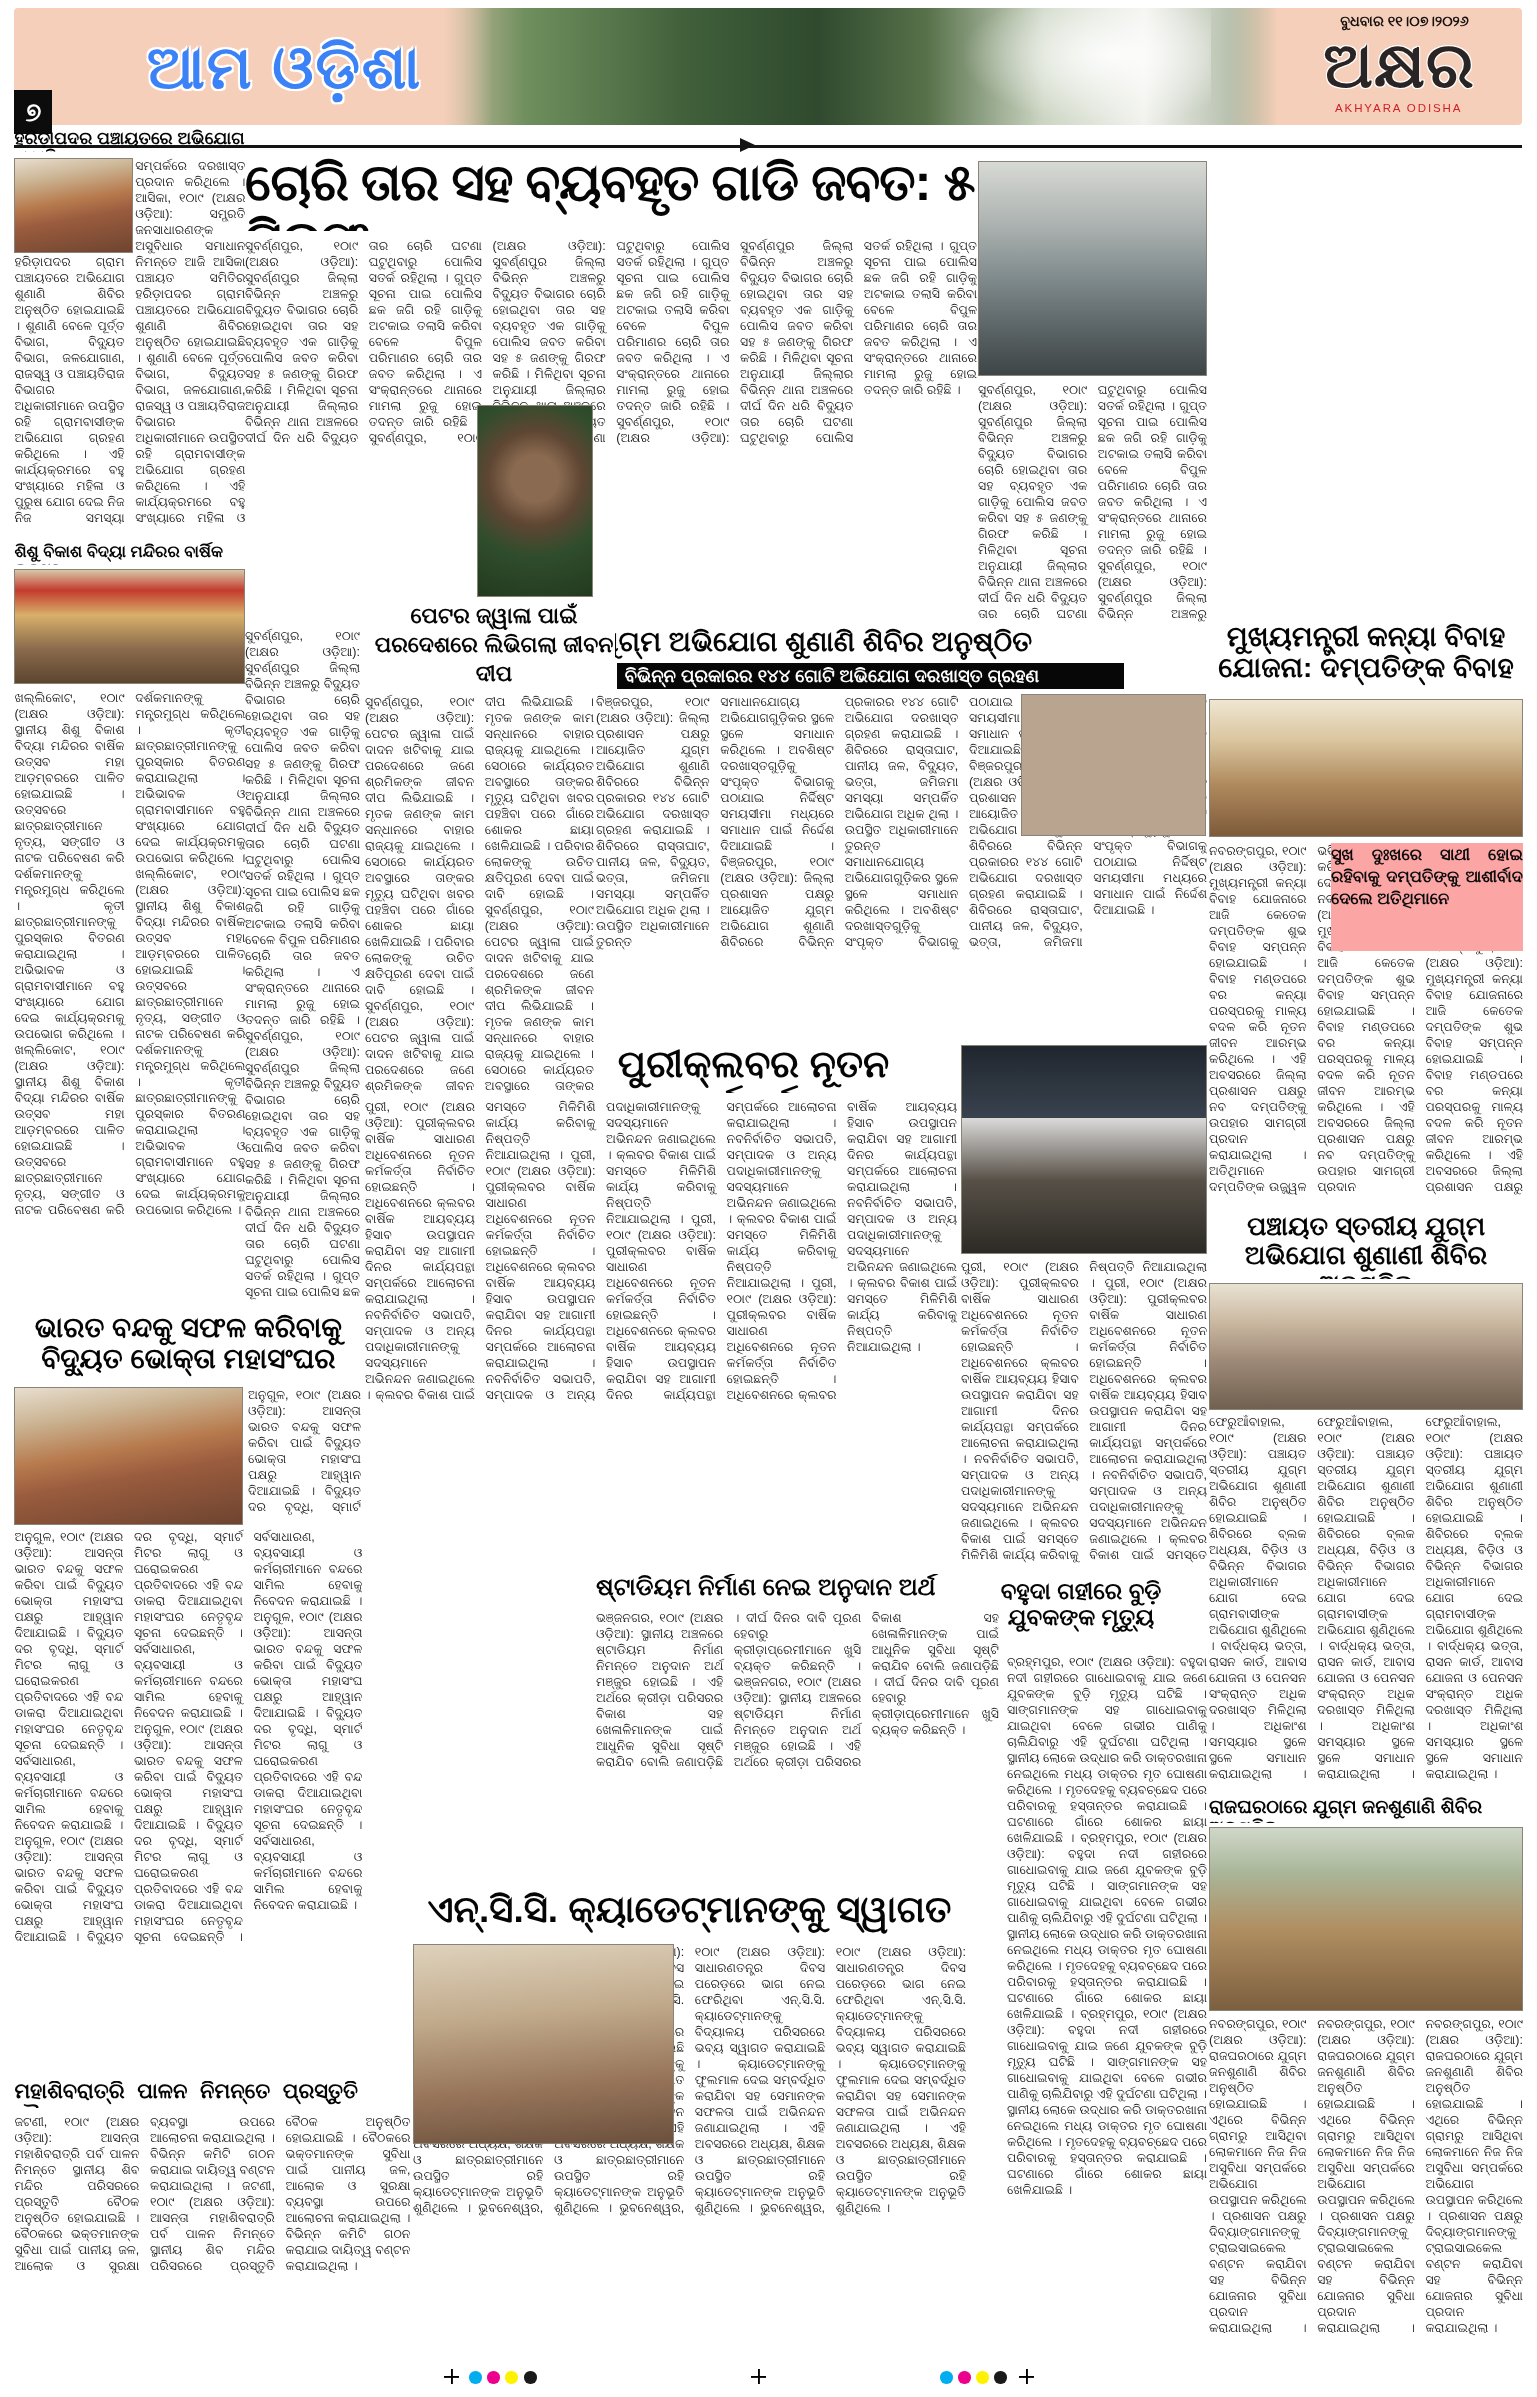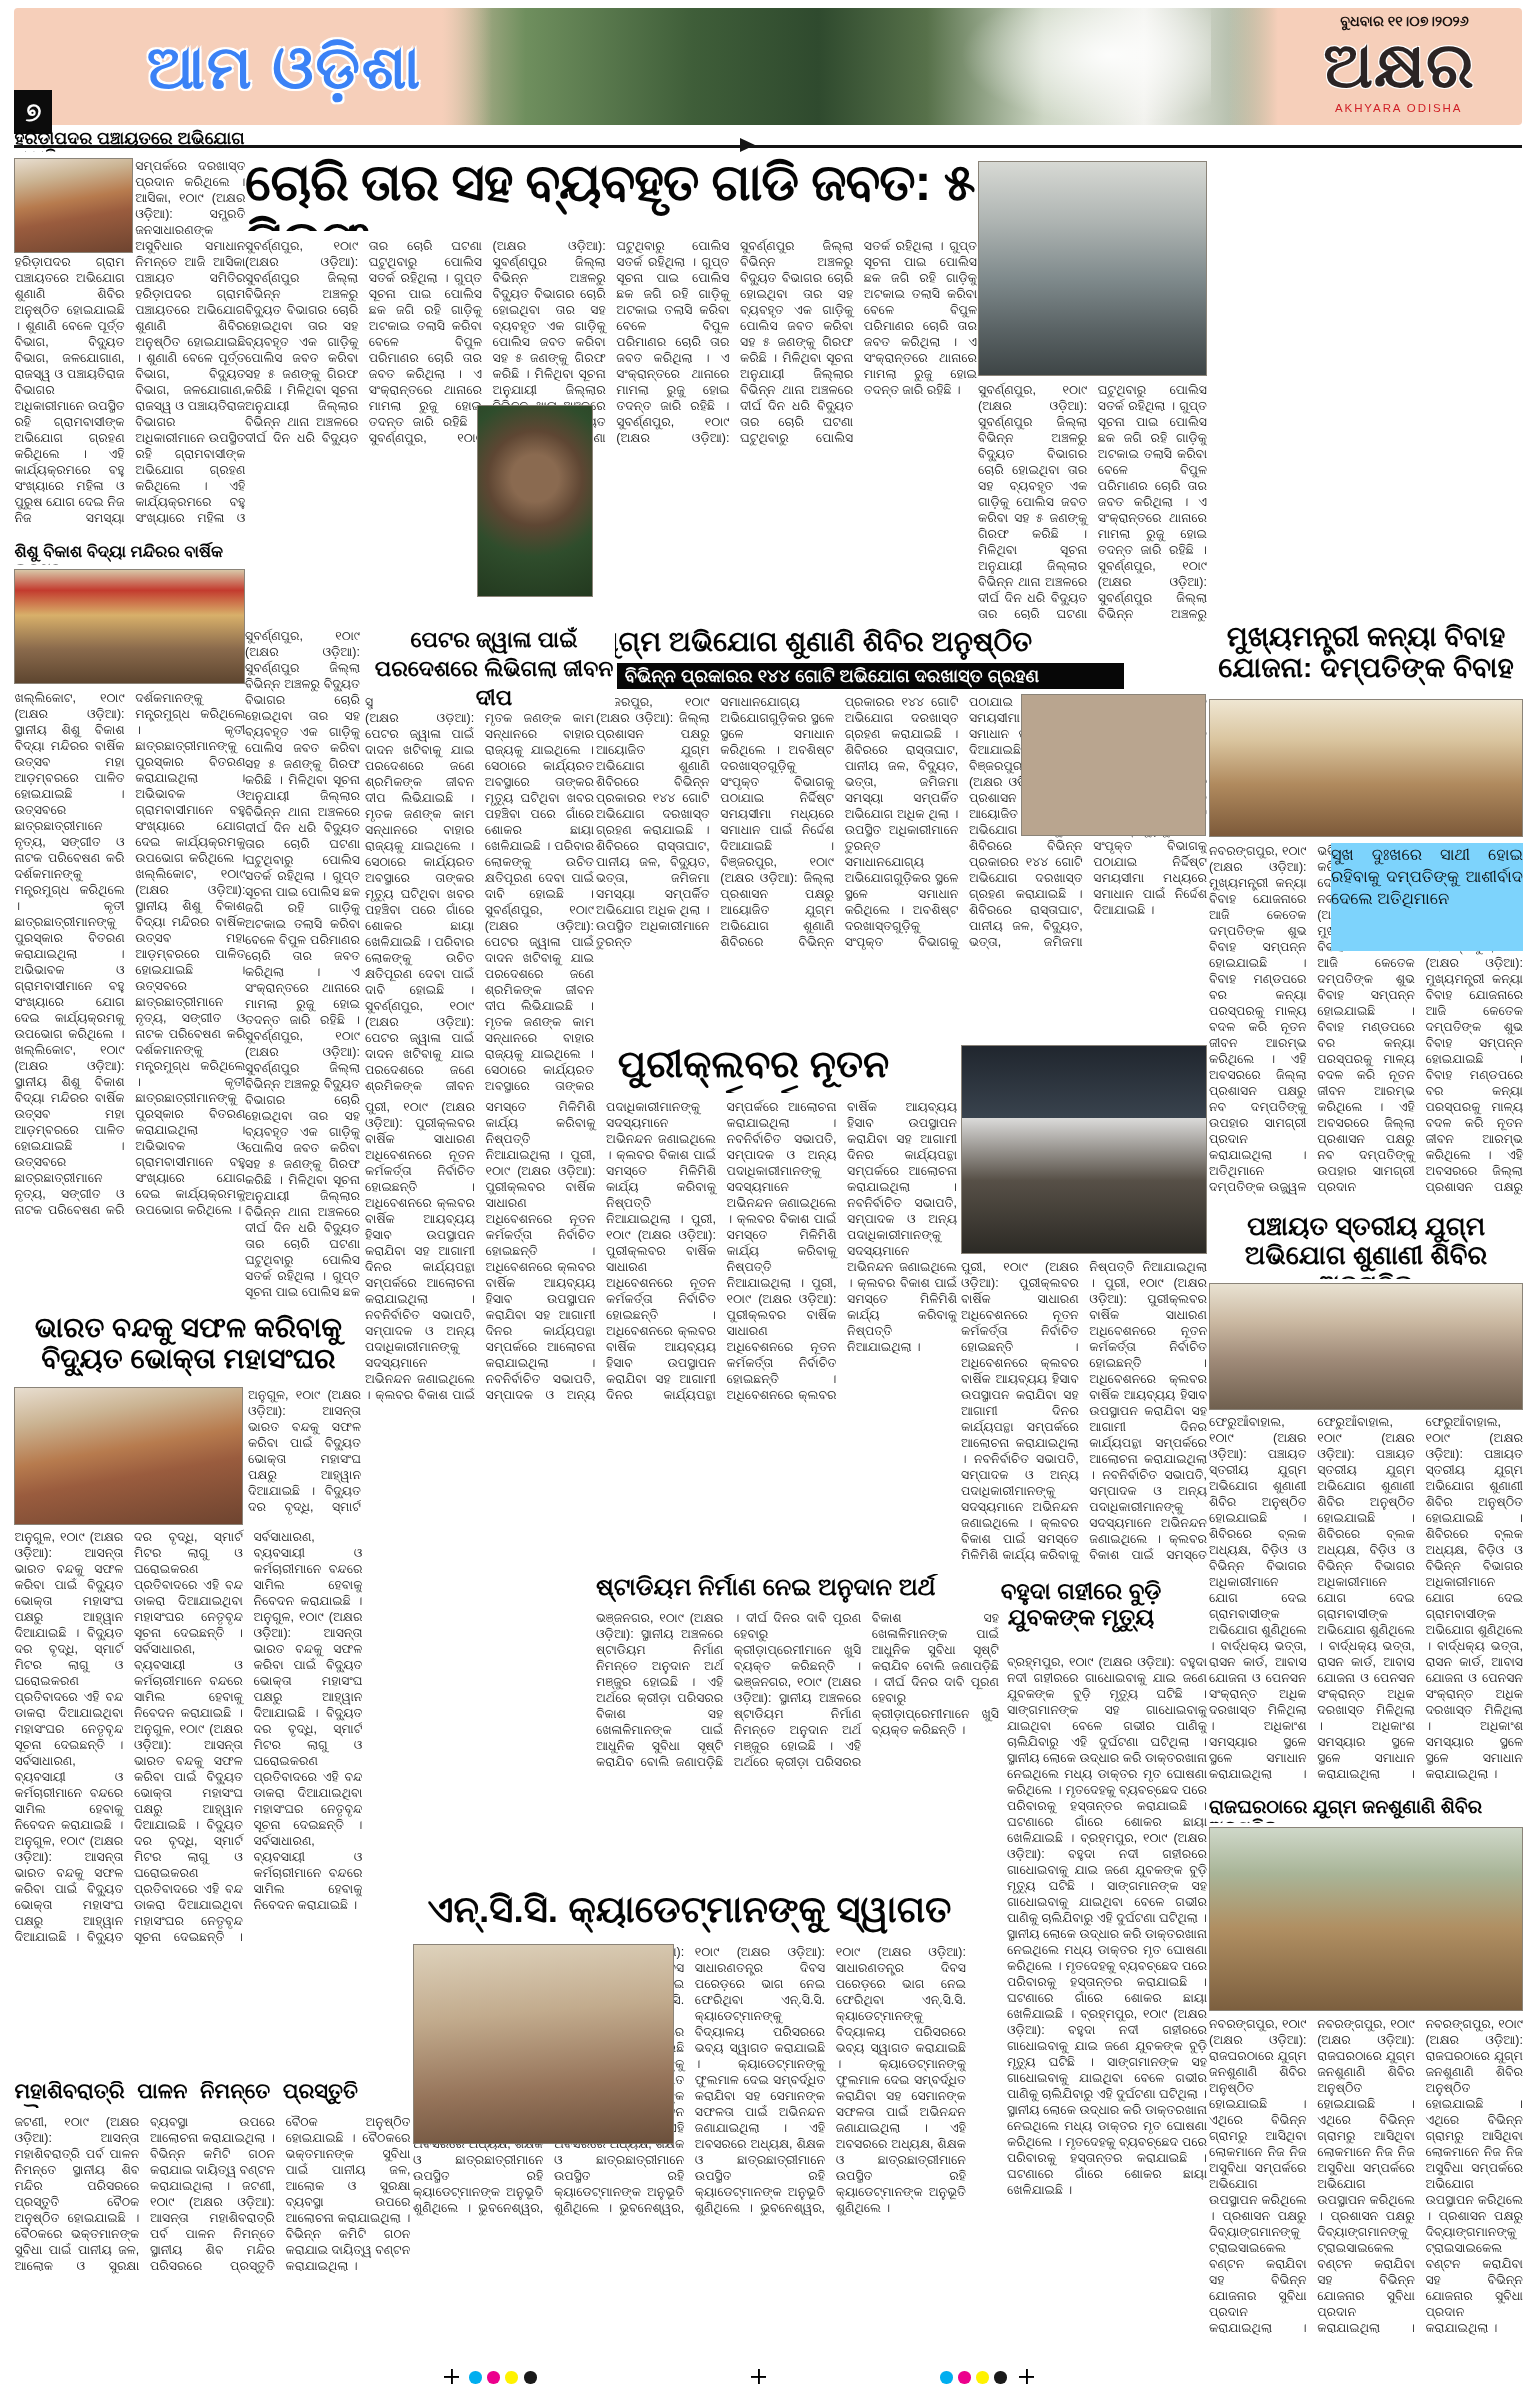--- a/index.html
+++ b/index.html
@@ -47,22 +47,22 @@
   
   .headline{position:absolute;font-weight:bold;color:#050505;line-height:1.12;overflow:hidden;}
   .hl-center{text-align:center;}
   .body-text{position:absolute;font-size:12.5px;line-height:16px;text-align:justify;color:#1c1c1c;
     overflow:hidden;column-gap:10.6px;z-index:1;}
   .cols-1{column-count:1}.cols-2{column-count:2}.cols-3{column-count:3}
   .cols-4{column-count:4}.cols-5{column-count:5}.cols-6{column-count:6}
   .subhead-bar{position:absolute;background:#070707;color:#ffffff;font-weight:bold;font-size:18px;
     line-height:26px;padding:0 7.7px;box-sizing:border-box;white-space:nowrap;overflow:hidden;z-index:6;}
   .caption-block{position:absolute;font-weight:bold;text-align:center;color:#060606;z-index:6;background:#fff;}
-  .lead-block{position:absolute;font-weight:normal;font-size:16.3px;line-height:22px;text-align:justify;
-    color:#0a0a0a;background:#7dd3fc;z-index:6;overflow:hidden;}
+  .lead-block{position:absolute;font-weight:bold;font-size:16.3px;line-height:22px;text-align:justify;
+    color:#0a0a0a;background:#fca5a5;z-index:6;overflow:hidden;}
   
   .reg-dot{position:absolute;width:12.5px;height:12.5px;border-radius:50%;z-index:8;}
   .reg-cross{position:absolute;width:15.4px;height:15.4px;z-index:8;
     background:linear-gradient(#000,#000) center/15.4px 1.9px no-repeat,
                linear-gradient(#000,#000) center/1.9px 15.4px no-repeat;}
 </style>
 </head>
 <body>
 
 <div class="abs masthead"></div>
@@ -85,21 +85,21 @@
 <div class="photo ph-stage" style="left:14.4px;top:569px;width:231px;height:115px;"></div>
 <div class="body-text cols-2" style="left:14.4px;top:690px;width:231px;height:617px;">ଖଲ୍ଲିକୋଟ, ୧୦ା୯ (ଅକ୍ଷର ଓଡ଼ିଆ): ସ୍ଥାନୀୟ ଶିଶୁ ବିକାଶ ବିଦ୍ୟା ମନ୍ଦିରର ବାର୍ଷିକ ଉତ୍ସବ ମହା ଆଡ଼ମ୍ବରରେ ପାଳିତ ହୋଇଯାଇଛି । ଉତ୍ସବରେ ଛାତ୍ରଛାତ୍ରୀମାନେ ନୃତ୍ୟ, ସଙ୍ଗୀତ ଓ ନାଟକ ପରିବେଷଣ କରି ଦର୍ଶକମାନଙ୍କୁ ମନ୍ତ୍ରମୁଗ୍ଧ କରିଥିଲେ । କୃତୀ ଛାତ୍ରଛାତ୍ରୀମାନଙ୍କୁ ପୁରସ୍କାର ବିତରଣ କରାଯାଇଥିଲା । ଅଭିଭାବକ ଓ ଗ୍ରାମବାସୀମାନେ ବହୁ ସଂଖ୍ୟାରେ ଯୋଗ ଦେଇ କାର୍ଯ୍ୟକ୍ରମକୁ ଉପଭୋଗ କରିଥିଲେ । ଖଲ୍ଲିକୋଟ, ୧୦ା୯ (ଅକ୍ଷର ଓଡ଼ିଆ): ସ୍ଥାନୀୟ ଶିଶୁ ବିକାଶ ବିଦ୍ୟା ମନ୍ଦିରର ବାର୍ଷିକ ଉତ୍ସବ ମହା ଆଡ଼ମ୍ବରରେ ପାଳିତ ହୋଇଯାଇଛି । ଉତ୍ସବରେ ଛାତ୍ରଛାତ୍ରୀମାନେ ନୃତ୍ୟ, ସଙ୍ଗୀତ ଓ ନାଟକ ପରିବେଷଣ କରି ଦର୍ଶକମାନଙ୍କୁ ମନ୍ତ୍ରମୁଗ୍ଧ କରିଥିଲେ । କୃତୀ ଛାତ୍ରଛାତ୍ରୀମାନଙ୍କୁ ପୁରସ୍କାର ବିତରଣ କରାଯାଇଥିଲା । ଅଭିଭାବକ ଓ ଗ୍ରାମବାସୀମାନେ ବହୁ ସଂଖ୍ୟାରେ ଯୋଗ ଦେଇ କାର୍ଯ୍ୟକ୍ରମକୁ ଉପଭୋଗ କରିଥିଲେ । ଖଲ୍ଲିକୋଟ, ୧୦ା୯ (ଅକ୍ଷର ଓଡ଼ିଆ): ସ୍ଥାନୀୟ ଶିଶୁ ବିକାଶ ବିଦ୍ୟା ମନ୍ଦିରର ବାର୍ଷିକ ଉତ୍ସବ ମହା ଆଡ଼ମ୍ବରରେ ପାଳିତ ହୋଇଯାଇଛି । ଉତ୍ସବରେ ଛାତ୍ରଛାତ୍ରୀମାନେ ନୃତ୍ୟ, ସଙ୍ଗୀତ ଓ ନାଟକ ପରିବେଷଣ କରି ଦର୍ଶକମାନଙ୍କୁ ମନ୍ତ୍ରମୁଗ୍ଧ କରିଥିଲେ । କୃତୀ ଛାତ୍ରଛାତ୍ରୀମାନଙ୍କୁ ପୁରସ୍କାର ବିତରଣ କରାଯାଇଥିଲା । ଅଭିଭାବକ ଓ ଗ୍ରାମବାସୀମାନେ ବହୁ ସଂଖ୍ୟାରେ ଯୋଗ ଦେଇ କାର୍ଯ୍ୟକ୍ରମକୁ ଉପଭୋଗ କରିଥିଲେ ।</div>
 
 <div class="headline" style="left:245px;top:154px;width:732px;height:77px;font-size:51px;letter-spacing:-1px;">ଚୋରି ତାର ସହ ବ୍ୟବହୃତ ଗାଡି ଜବତ: ୫ ଗିରଫ</div>
 <div class="photo ph-police" style="left:978px;top:161px;width:229px;height:215px;"></div>
 <div class="body-text cols-6" style="left:245px;top:238px;width:732px;height:384px;">ସୁବର୍ଣ୍ଣପୁର, ୧୦ା୯ (ଅକ୍ଷର ଓଡ଼ିଆ): ସୁବର୍ଣ୍ଣପୁର ଜିଲ୍ଲା ବିଭିନ୍ନ ଅଞ୍ଚଳରୁ ବିଦ୍ୟୁତ ବିଭାଗର ଚୋରି ହୋଇଥିବା ତାର ସହ ବ୍ୟବହୃତ ଏକ ଗାଡ଼ିକୁ ପୋଲିସ ଜବତ କରିବା ସହ ୫ ଜଣଙ୍କୁ ଗିରଫ କରିଛି । ମିଳିଥିବା ସୂଚନା ଅନୁଯାୟୀ ଜିଲ୍ଲାର ବିଭିନ୍ନ ଥାନା ଅଞ୍ଚଳରେ ଦୀର୍ଘ ଦିନ ଧରି ବିଦ୍ୟୁତ ତାର ଚୋରି ଘଟଣା ଘଟୁଥିବାରୁ ପୋଲିସ ସତର୍କ ରହିଥିଲା । ଗୁପ୍ତ ସୂଚନା ପାଇ ପୋଲିସ ଛକ ଜଗି ରହି ଗାଡ଼ିକୁ ଅଟକାଇ ତଲାସି କରିବା ବେଳେ ବିପୁଳ ପରିମାଣର ଚୋରି ତାର ଜବତ କରିଥିଲା । ଏ ସଂକ୍ରାନ୍ତରେ ଥାନାରେ ମାମଲା ରୁଜୁ ହୋଇ ତଦନ୍ତ ଜାରି ରହିଛି । ସୁବର୍ଣ୍ଣପୁର, ୧୦ା୯ (ଅକ୍ଷର ଓଡ଼ିଆ): ସୁବର୍ଣ୍ଣପୁର ଜିଲ୍ଲା ବିଭିନ୍ନ ଅଞ୍ଚଳରୁ ବିଦ୍ୟୁତ ବିଭାଗର ଚୋରି ହୋଇଥିବା ତାର ସହ ବ୍ୟବହୃତ ଏକ ଗାଡ଼ିକୁ ପୋଲିସ ଜବତ କରିବା ସହ ୫ ଜଣଙ୍କୁ ଗିରଫ କରିଛି । ମିଳିଥିବା ସୂଚନା ଅନୁଯାୟୀ ଜିଲ୍ଲାର ବିଭିନ୍ନ ଥାନା ଅଞ୍ଚଳରେ ଦୀର୍ଘ ଦିନ ଧରି ବିଦ୍ୟୁତ ତାର ଚୋରି ଘଟଣା ଘଟୁଥିବାରୁ ପୋଲିସ ସତର୍କ ରହିଥିଲା । ଗୁପ୍ତ ସୂଚନା ପାଇ ପୋଲିସ ଛକ ଜଗି ରହି ଗାଡ଼ିକୁ ଅଟକାଇ ତଲାସି କରିବା ବେଳେ ବିପୁଳ ପରିମାଣର ଚୋରି ତାର ଜବତ କରିଥିଲା । ଏ ସଂକ୍ରାନ୍ତରେ ଥାନାରେ ମାମଲା ରୁଜୁ ହୋଇ ତଦନ୍ତ ଜାରି ରହିଛି । ସୁବର୍ଣ୍ଣପୁର, ୧୦ା୯ (ଅକ୍ଷର ଓଡ଼ିଆ): ସୁବର୍ଣ୍ଣପୁର ଜିଲ୍ଲା ବିଭିନ୍ନ ଅଞ୍ଚଳରୁ ବିଦ୍ୟୁତ ବିଭାଗର ଚୋରି ହୋଇଥିବା ତାର ସହ ବ୍ୟବହୃତ ଏକ ଗାଡ଼ିକୁ ପୋଲିସ ଜବତ କରିବା ସହ ୫ ଜଣଙ୍କୁ ଗିରଫ କରିଛି । ମିଳିଥିବା ସୂଚନା ଅନୁଯାୟୀ ଜିଲ୍ଲାର ବିଭିନ୍ନ ଥାନା ଅଞ୍ଚଳରେ ଦୀର୍ଘ ଦିନ ଧରି ବିଦ୍ୟୁତ ତାର ଚୋରି ଘଟଣା ଘଟୁଥିବାରୁ ପୋଲିସ ସତର୍କ ରହିଥିଲା । ଗୁପ୍ତ ସୂଚନା ପାଇ ପୋଲିସ ଛକ ଜଗି ରହି ଗାଡ଼ିକୁ ଅଟକାଇ ତଲାସି କରିବା ବେଳେ ବିପୁଳ ପରିମାଣର ଚୋରି ତାର ଜବତ କରିଥିଲା । ଏ ସଂକ୍ରାନ୍ତରେ ଥାନାରେ ମାମଲା ରୁଜୁ ହୋଇ ତଦନ୍ତ ଜାରି ରହିଛି ।</div>
 <div class="body-text cols-2" style="left:978px;top:382px;width:229px;height:240px;">ସୁବର୍ଣ୍ଣପୁର, ୧୦ା୯ (ଅକ୍ଷର ଓଡ଼ିଆ): ସୁବର୍ଣ୍ଣପୁର ଜିଲ୍ଲା ବିଭିନ୍ନ ଅଞ୍ଚଳରୁ ବିଦ୍ୟୁତ ବିଭାଗର ଚୋରି ହୋଇଥିବା ତାର ସହ ବ୍ୟବହୃତ ଏକ ଗାଡ଼ିକୁ ପୋଲିସ ଜବତ କରିବା ସହ ୫ ଜଣଙ୍କୁ ଗିରଫ କରିଛି । ମିଳିଥିବା ସୂଚନା ଅନୁଯାୟୀ ଜିଲ୍ଲାର ବିଭିନ୍ନ ଥାନା ଅଞ୍ଚଳରେ ଦୀର୍ଘ ଦିନ ଧରି ବିଦ୍ୟୁତ ତାର ଚୋରି ଘଟଣା ଘଟୁଥିବାରୁ ପୋଲିସ ସତର୍କ ରହିଥିଲା । ଗୁପ୍ତ ସୂଚନା ପାଇ ପୋଲିସ ଛକ ଜଗି ରହି ଗାଡ଼ିକୁ ଅଟକାଇ ତଲାସି କରିବା ବେଳେ ବିପୁଳ ପରିମାଣର ଚୋରି ତାର ଜବତ କରିଥିଲା । ଏ ସଂକ୍ରାନ୍ତରେ ଥାନାରେ ମାମଲା ରୁଜୁ ହୋଇ ତଦନ୍ତ ଜାରି ରହିଛି । ସୁବର୍ଣ୍ଣପୁର, ୧୦ା୯ (ଅକ୍ଷର ଓଡ଼ିଆ): ସୁବର୍ଣ୍ଣପୁର ଜିଲ୍ଲା ବିଭିନ୍ନ ଅଞ୍ଚଳରୁ ବିଦ୍ୟୁତ ବିଭାଗର ଚୋରି ହୋଇଥିବା ତାର ସହ ବ୍ୟବହୃତ ଏକ ଗାଡ଼ିକୁ ପୋଲିସ ଜବତ କରିବା ସହ ୫ ଜଣଙ୍କୁ ଗିରଫ କରିଛି । ମିଳିଥିବା ସୂଚନା ଅନୁଯାୟୀ ଜିଲ୍ଲାର ବିଭିନ୍ନ ଥାନା ଅଞ୍ଚଳରେ ଦୀର୍ଘ ଦିନ ଧରି ବିଦ୍ୟୁତ ତାର ଚୋରି ଘଟଣା ଘଟୁଥିବାରୁ ପୋଲିସ ସତର୍କ ରହିଥିଲା । ଗୁପ୍ତ ସୂଚନା ପାଇ ପୋଲିସ ଛକ ଜଗି ରହି ଗାଡ଼ିକୁ ଅଟକାଇ ତଲାସି କରିବା ବେଳେ ବିପୁଳ ପରିମାଣର ଚୋରି ତାର ଜବତ କରିଥିଲା । ଏ ସଂକ୍ରାନ୍ତରେ ଥାନାରେ ମାମଲା ରୁଜୁ ହୋଇ ତଦନ୍ତ ଜାରି ରହିଛି ।</div>
 <div class="body-text cols-1" style="left:245px;top:628px;width:115px;height:678px;">ସୁବର୍ଣ୍ଣପୁର, ୧୦ା୯ (ଅକ୍ଷର ଓଡ଼ିଆ): ସୁବର୍ଣ୍ଣପୁର ଜିଲ୍ଲା ବିଭିନ୍ନ ଅଞ୍ଚଳରୁ ବିଦ୍ୟୁତ ବିଭାଗର ଚୋରି ହୋଇଥିବା ତାର ସହ ବ୍ୟବହୃତ ଏକ ଗାଡ଼ିକୁ ପୋଲିସ ଜବତ କରିବା ସହ ୫ ଜଣଙ୍କୁ ଗିରଫ କରିଛି । ମିଳିଥିବା ସୂଚନା ଅନୁଯାୟୀ ଜିଲ୍ଲାର ବିଭିନ୍ନ ଥାନା ଅଞ୍ଚଳରେ ଦୀର୍ଘ ଦିନ ଧରି ବିଦ୍ୟୁତ ତାର ଚୋରି ଘଟଣା ଘଟୁଥିବାରୁ ପୋଲିସ ସତର୍କ ରହିଥିଲା । ଗୁପ୍ତ ସୂଚନା ପାଇ ପୋଲିସ ଛକ ଜଗି ରହି ଗାଡ଼ିକୁ ଅଟକାଇ ତଲାସି କରିବା ବେଳେ ବିପୁଳ ପରିମାଣର ଚୋରି ତାର ଜବତ କରିଥିଲା । ଏ ସଂକ୍ରାନ୍ତରେ ଥାନାରେ ମାମଲା ରୁଜୁ ହୋଇ ତଦନ୍ତ ଜାରି ରହିଛି । ସୁବର୍ଣ୍ଣପୁର, ୧୦ା୯ (ଅକ୍ଷର ଓଡ଼ିଆ): ସୁବର୍ଣ୍ଣପୁର ଜିଲ୍ଲା ବିଭିନ୍ନ ଅଞ୍ଚଳରୁ ବିଦ୍ୟୁତ ବିଭାଗର ଚୋରି ହୋଇଥିବା ତାର ସହ ବ୍ୟବହୃତ ଏକ ଗାଡ଼ିକୁ ପୋଲିସ ଜବତ କରିବା ସହ ୫ ଜଣଙ୍କୁ ଗିରଫ କରିଛି । ମିଳିଥିବା ସୂଚନା ଅନୁଯାୟୀ ଜିଲ୍ଲାର ବିଭିନ୍ନ ଥାନା ଅଞ୍ଚଳରେ ଦୀର୍ଘ ଦିନ ଧରି ବିଦ୍ୟୁତ ତାର ଚୋରି ଘଟଣା ଘଟୁଥିବାରୁ ପୋଲିସ ସତର୍କ ରହିଥିଲା । ଗୁପ୍ତ ସୂଚନା ପାଇ ପୋଲିସ ଛକ ଜଗି ରହି ଗାଡ଼ିକୁ ଅଟକାଇ ତଲାସି କରିବା ବେଳେ ବିପୁଳ ପରିମାଣର ଚୋରି ତାର ଜବତ କରିଥିଲା । ଏ ସଂକ୍ରାନ୍ତରେ ଥାନାରେ ମାମଲା ରୁଜୁ ହୋଇ ତଦନ୍ତ ଜାରି ରହିଛି । ସୁବର୍ଣ୍ଣପୁର, ୧୦ା୯ (ଅକ୍ଷର ଓଡ଼ିଆ): ସୁବର୍ଣ୍ଣପୁର ଜିଲ୍ଲା ବିଭିନ୍ନ ଅଞ୍ଚଳରୁ ବିଦ୍ୟୁତ ବିଭାଗର ଚୋରି ହୋଇଥିବା ତାର ସହ ବ୍ୟବହୃତ ଏକ ଗାଡ଼ିକୁ ପୋଲିସ ଜବତ କରିବା ସହ ୫ ଜଣଙ୍କୁ ଗିରଫ କରିଛି । ମିଳିଥିବା ସୂଚନା ଅନୁଯାୟୀ ଜିଲ୍ଲାର ବିଭିନ୍ନ ଥାନା ଅଞ୍ଚଳରେ ଦୀର୍ଘ ଦିନ ଧରି ବିଦ୍ୟୁତ ତାର ଚୋରି ଘଟଣା ଘଟୁଥିବାରୁ ପୋଲିସ ସତର୍କ ରହିଥିଲା । ଗୁପ୍ତ ସୂଚନା ପାଇ ପୋଲିସ ଛକ ଜଗି ରହି ଗାଡ଼ିକୁ ଅଟକାଇ ତଲାସି କରିବା ବେଳେ ବିପୁଳ ପରିମାଣର ଚୋରି ତାର ଜବତ କରିଥିଲା । ଏ ସଂକ୍ରାନ୍ତରେ ଥାନାରେ ମାମଲା ରୁଜୁ ହୋଇ ତଦନ୍ତ ଜାରି ରହିଛି ।</div>
 
 <div class="photo ph-portrait" style="left:477px;top:405px;width:116px;height:192px;"></div>
-<div class="caption-block" style="left:373px;top:601px;width:242px;height:88px;font-size:22px;line-height:29px;margin-top:24px;">ପେଟର ଜ୍ୱାଳା ପାଇଁ ପରଦେଶରେ ଲିଭିଗଲା ଜୀବନ ଦୀପ</div>
+<div class="caption-block" style="left:373px;top:601px;width:242px;height:88px;font-size:22px;line-height:29px;">ପେଟର ଜ୍ୱାଳା ପାଇଁ ପରଦେଶରେ ଲିଭିଗଲା ଜୀବନ ଦୀପ</div>
 <div class="body-text cols-2" style="left:365px;top:694px;width:229px;height:403px;">ସୁବର୍ଣ୍ଣପୁର, ୧୦ା୯ (ଅକ୍ଷର ଓଡ଼ିଆ): ପେଟର ଜ୍ୱାଳା ପାଇଁ ଦାଦନ ଖଟିବାକୁ ଯାଇ ପରଦେଶରେ ଜଣେ ଶ୍ରମିକଙ୍କ ଜୀବନ ଦୀପ ଲିଭିଯାଇଛି । ମୃତକ ଜଣଙ୍କ କାମ ସନ୍ଧାନରେ ବାହାର ରାଜ୍ୟକୁ ଯାଇଥିଲେ । ସେଠାରେ କାର୍ଯ୍ୟରତ ଅବସ୍ଥାରେ ତାଙ୍କର ମୃତ୍ୟୁ ଘଟିଥିବା ଖବର ପହଞ୍ଚିବା ପରେ ଗାଁରେ ଶୋକର ଛାୟା ଖେଳିଯାଇଛି । ପରିବାର ଲୋକଙ୍କୁ ଉଚିତ କ୍ଷତିପୂରଣ ଦେବା ପାଇଁ ଦାବି ହୋଇଛି । ସୁବର୍ଣ୍ଣପୁର, ୧୦ା୯ (ଅକ୍ଷର ଓଡ଼ିଆ): ପେଟର ଜ୍ୱାଳା ପାଇଁ ଦାଦନ ଖଟିବାକୁ ଯାଇ ପରଦେଶରେ ଜଣେ ଶ୍ରମିକଙ୍କ ଜୀବନ ଦୀପ ଲିଭିଯାଇଛି । ମୃତକ ଜଣଙ୍କ କାମ ସନ୍ଧାନରେ ବାହାର ରାଜ୍ୟକୁ ଯାଇଥିଲେ । ସେଠାରେ କାର୍ଯ୍ୟରତ ଅବସ୍ଥାରେ ତାଙ୍କର ମୃତ୍ୟୁ ଘଟିଥିବା ଖବର ପହଞ୍ଚିବା ପରେ ଗାଁରେ ଶୋକର ଛାୟା ଖେଳିଯାଇଛି । ପରିବାର ଲୋକଙ୍କୁ ଉଚିତ କ୍ଷତିପୂରଣ ଦେବା ପାଇଁ ଦାବି ହୋଇଛି । ସୁବର୍ଣ୍ଣପୁର, ୧୦ା୯ (ଅକ୍ଷର ଓଡ଼ିଆ): ପେଟର ଜ୍ୱାଳା ପାଇଁ ଦାଦନ ଖଟିବାକୁ ଯାଇ ପରଦେଶରେ ଜଣେ ଶ୍ରମିକଙ୍କ ଜୀବନ ଦୀପ ଲିଭିଯାଇଛି । ମୃତକ ଜଣଙ୍କ କାମ ସନ୍ଧାନରେ ବାହାର ରାଜ୍ୟକୁ ଯାଇଥିଲେ । ସେଠାରେ କାର୍ଯ୍ୟରତ ଅବସ୍ଥାରେ ତାଙ୍କର ମୃତ୍ୟୁ ଘଟିଥିବା ଖବର ପହଞ୍ଚିବା ପରେ ଗାଁରେ ଶୋକର ଛାୟା ଖେଳିଯାଇଛି । ପରିବାର ଲୋକଙ୍କୁ ଉଚିତ କ୍ଷତିପୂରଣ ଦେବା ପାଇଁ ଦାବି ହୋଇଛି ।</div>
 
 <div class="headline" style="left:596px;top:626px;width:507px;height:35px;font-size:28px;">ଯୁଗ୍ମ ଅଭିଯୋଗ ଶୁଣାଣି ଶିବିର ଅନୁଷ୍ଠିତ</div>
 <div class="subhead-bar" style="left:596px;top:663px;width:507px;height:26px;margin-left:21px;">ବିଭିନ୍ନ ପ୍ରକାରର ୧୪୪ ଗୋଟି ଅଭିଯୋଗ ଦରଖାସ୍ତ ଗ୍ରହଣ</div>
 <div class="photo ph-group" style="left:1021px;top:694px;width:185px;height:142px;"></div>
 <div class="body-text cols-5" style="left:596px;top:694px;width:611px;height:346px;">ବିଞ୍ଜରପୁର, ୧୦ା୯ (ଅକ୍ଷର ଓଡ଼ିଆ): ଜିଲ୍ଲା ପ୍ରଶାସନ ପକ୍ଷରୁ ଆୟୋଜିତ ଯୁଗ୍ମ ଅଭିଯୋଗ ଶୁଣାଣି ଶିବିରରେ ବିଭିନ୍ନ ପ୍ରକାରର ୧୪୪ ଗୋଟି ଅଭିଯୋଗ ଦରଖାସ୍ତ ଗ୍ରହଣ କରାଯାଇଛି । ଶିବିରରେ ରାସ୍ତାଘାଟ, ପାନୀୟ ଜଳ, ବିଦ୍ୟୁତ, ଭତ୍ତା, ଜମିଜମା ସମସ୍ୟା ସମ୍ପର୍କିତ ଅଭିଯୋଗ ଅଧିକ ଥିଲା । ଉପସ୍ଥିତ ଅଧିକାରୀମାନେ ତୁରନ୍ତ ସମାଧାନଯୋଗ୍ୟ ଅଭିଯୋଗଗୁଡ଼ିକର ସ୍ଥଳେ ସ୍ଥଳେ ସମାଧାନ କରିଥିଲେ । ଅବଶିଷ୍ଟ ଦରଖାସ୍ତଗୁଡ଼ିକୁ ସଂପୃକ୍ତ ବିଭାଗକୁ ପଠାଯାଇ ନିର୍ଦ୍ଦିଷ୍ଟ ସମୟସୀମା ମଧ୍ୟରେ ସମାଧାନ ପାଇଁ ନିର୍ଦ୍ଦେଶ ଦିଆଯାଇଛି । ବିଞ୍ଜରପୁର, ୧୦ା୯ (ଅକ୍ଷର ଓଡ଼ିଆ): ଜିଲ୍ଲା ପ୍ରଶାସନ ପକ୍ଷରୁ ଆୟୋଜିତ ଯୁଗ୍ମ ଅଭିଯୋଗ ଶୁଣାଣି ଶିବିରରେ ବିଭିନ୍ନ ପ୍ରକାରର ୧୪୪ ଗୋଟି ଅଭିଯୋଗ ଦରଖାସ୍ତ ଗ୍ରହଣ କରାଯାଇଛି । ଶିବିରରେ ରାସ୍ତାଘାଟ, ପାନୀୟ ଜଳ, ବିଦ୍ୟୁତ, ଭତ୍ତା, ଜମିଜମା ସମସ୍ୟା ସମ୍ପର୍କିତ ଅଭିଯୋଗ ଅଧିକ ଥିଲା । ଉପସ୍ଥିତ ଅଧିକାରୀମାନେ ତୁରନ୍ତ ସମାଧାନଯୋଗ୍ୟ ଅଭିଯୋଗଗୁଡ଼ିକର ସ୍ଥଳେ ସ୍ଥଳେ ସମାଧାନ କରିଥିଲେ । ଅବଶିଷ୍ଟ ଦରଖାସ୍ତଗୁଡ଼ିକୁ ସଂପୃକ୍ତ ବିଭାଗକୁ ପଠାଯାଇ ନିର୍ଦ୍ଦିଷ୍ଟ ସମୟସୀମା ମଧ୍ୟରେ ସମାଧାନ ପାଇଁ ନିର୍ଦ୍ଦେଶ ଦିଆଯାଇଛି । ବିଞ୍ଜରପୁର, ୧୦ା୯ (ଅକ୍ଷର ଓଡ଼ିଆ): ଜିଲ୍ଲା ପ୍ରଶାସନ ପକ୍ଷରୁ ଆୟୋଜିତ ଯୁଗ୍ମ ଅଭିଯୋଗ ଶୁଣାଣି ଶିବିରରେ ବିଭିନ୍ନ ପ୍ରକାରର ୧୪୪ ଗୋଟି ଅଭିଯୋଗ ଦରଖାସ୍ତ ଗ୍ରହଣ କରାଯାଇଛି । ଶିବିରରେ ରାସ୍ତାଘାଟ, ପାନୀୟ ଜଳ, ବିଦ୍ୟୁତ, ଭତ୍ତା, ଜମିଜମା ସମସ୍ୟା ସମ୍ପର୍କିତ ଅଭିଯୋଗ ଅଧିକ ଥିଲା । ଉପସ୍ଥିତ ଅଧିକାରୀମାନେ ତୁରନ୍ତ ସମାଧାନଯୋଗ୍ୟ ଅଭିଯୋଗଗୁଡ଼ିକର ସ୍ଥଳେ ସ୍ଥଳେ ସମାଧାନ କରିଥିଲେ । ଅବଶିଷ୍ଟ ଦରଖାସ୍ତଗୁଡ଼ିକୁ ସଂପୃକ୍ତ ବିଭାଗକୁ ପଠାଯାଇ ନିର୍ଦ୍ଦିଷ୍ଟ ସମୟସୀମା ମଧ୍ୟରେ ସମାଧାନ ପାଇଁ ନିର୍ଦ୍ଦେଶ ଦିଆଯାଇଛି ।</div>
 
 <div class="headline hl-center" style="left:1209px;top:621px;width:314px;height:75px;font-size:28px;">ମୁଖ୍ୟମନ୍ତ୍ରୀ କନ୍ୟା ବିବାହ ଯୋଜନା: ଦମ୍ପତିଙ୍କ ବିବାହ</div>
 <div class="photo ph-wed" style="left:1209px;top:699px;width:314px;height:138px;"></div>
 <div class="body-text cols-3" style="left:1209px;top:843px;width:314px;height:359px;">ନବରଙ୍ଗପୁର, ୧୦ା୯ (ଅକ୍ଷର ଓଡ଼ିଆ): ମୁଖ୍ୟମନ୍ତ୍ରୀ କନ୍ୟା ବିବାହ ଯୋଜନାରେ ଆଜି କେତେକ ଦମ୍ପତିଙ୍କ ଶୁଭ ବିବାହ ସମ୍ପନ୍ନ ହୋଇଯାଇଛି । ବିବାହ ମଣ୍ଡପରେ ବର କନ୍ୟା ପରସ୍ପରକୁ ମାଳ୍ୟ ବଦଳ କରି ନୂତନ ଜୀବନ ଆରମ୍ଭ କରିଥିଲେ । ଏହି ଅବସରରେ ଜିଲ୍ଲା ପ୍ରଶାସନ ପକ୍ଷରୁ ନବ ଦମ୍ପତିଙ୍କୁ ଉପହାର ସାମଗ୍ରୀ ପ୍ରଦାନ କରାଯାଇଥିଲା । ଅତିଥିମାନେ ଦମ୍ପତିଙ୍କ ଉଜ୍ଜ୍ୱଳ ଭବିଷ୍ୟତ କାମନା କରି ଆଶୀର୍ବାଦ ଦେଇଥିଲେ । ନବରଙ୍ଗପୁର, ୧୦ା୯ (ଅକ୍ଷର ଓଡ଼ିଆ): ମୁଖ୍ୟମନ୍ତ୍ରୀ କନ୍ୟା ବିବାହ ଯୋଜନାରେ ଆଜି କେତେକ ଦମ୍ପତିଙ୍କ ଶୁଭ ବିବାହ ସମ୍ପନ୍ନ ହୋଇଯାଇଛି । ବିବାହ ମଣ୍ଡପରେ ବର କନ୍ୟା ପରସ୍ପରକୁ ମାଳ୍ୟ ବଦଳ କରି ନୂତନ ଜୀବନ ଆରମ୍ଭ କରିଥିଲେ । ଏହି ଅବସରରେ ଜିଲ୍ଲା ପ୍ରଶାସନ ପକ୍ଷରୁ ନବ ଦମ୍ପତିଙ୍କୁ ଉପହାର ସାମଗ୍ରୀ ପ୍ରଦାନ କରାଯାଇଥିଲା । ଅତିଥିମାନେ ଦମ୍ପତିଙ୍କ ଉଜ୍ଜ୍ୱଳ ଭବିଷ୍ୟତ କାମନା କରି ଆଶୀର୍ବାଦ ଦେଇଥିଲେ । ନବରଙ୍ଗପୁର, ୧୦ା୯ (ଅକ୍ଷର ଓଡ଼ିଆ): ମୁଖ୍ୟମନ୍ତ୍ରୀ କନ୍ୟା ବିବାହ ଯୋଜନାରେ ଆଜି କେତେକ ଦମ୍ପତିଙ୍କ ଶୁଭ ବିବାହ ସମ୍ପନ୍ନ ହୋଇଯାଇଛି । ବିବାହ ମଣ୍ଡପରେ ବର କନ୍ୟା ପରସ୍ପରକୁ ମାଳ୍ୟ ବଦଳ କରି ନୂତନ ଜୀବନ ଆରମ୍ଭ କରିଥିଲେ । ଏହି ଅବସରରେ ଜିଲ୍ଲା ପ୍ରଶାସନ ପକ୍ଷରୁ ନବ ଦମ୍ପତିଙ୍କୁ ଉପହାର ସାମଗ୍ରୀ ପ୍ରଦାନ କରାଯାଇଥିଲା । ଅତିଥିମାନେ ଦମ୍ପତିଙ୍କ ଉଜ୍ଜ୍ୱଳ ଭବିଷ୍ୟତ କାମନା କରି ଆଶୀର୍ବାଦ ଦେଇଥିଲେ ।</div>

